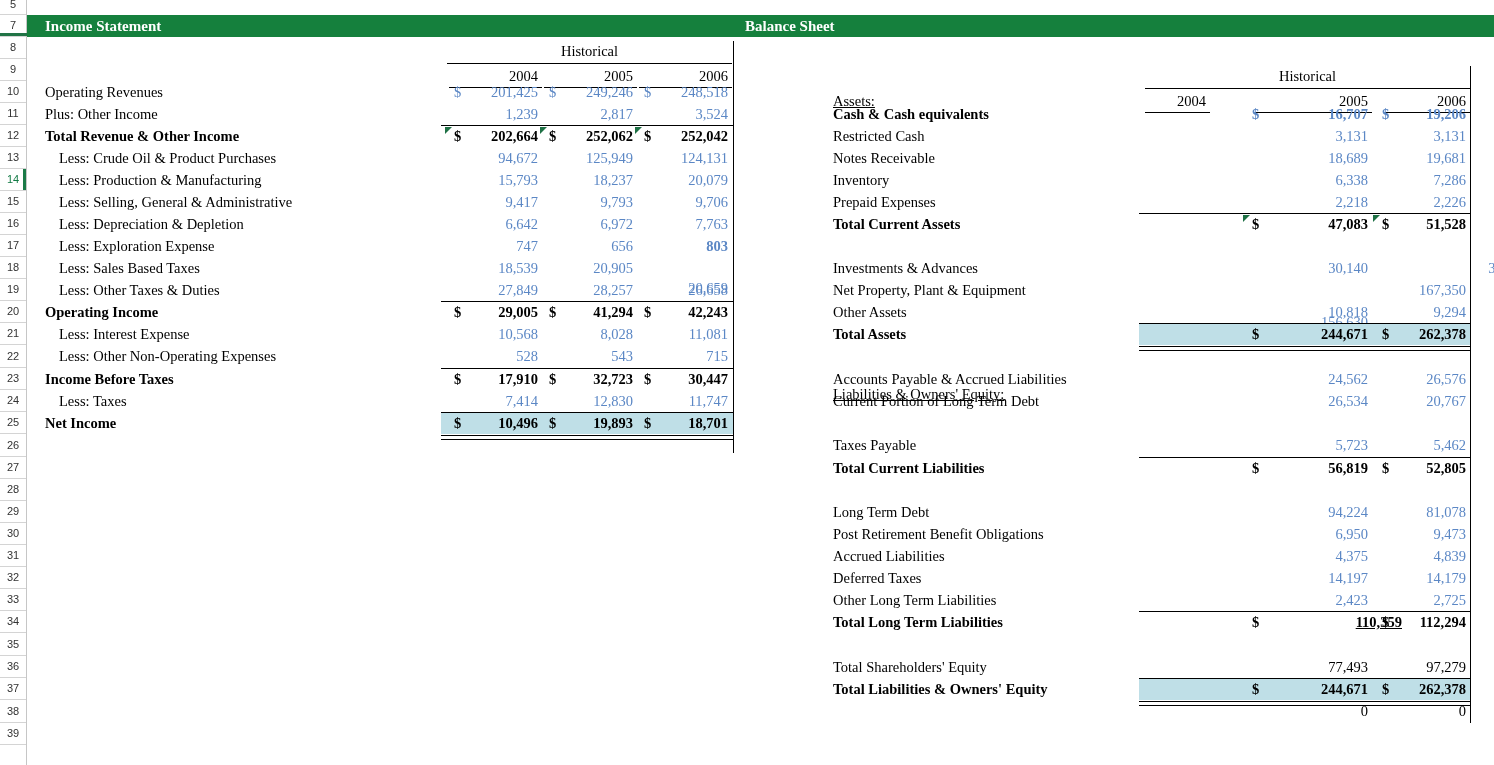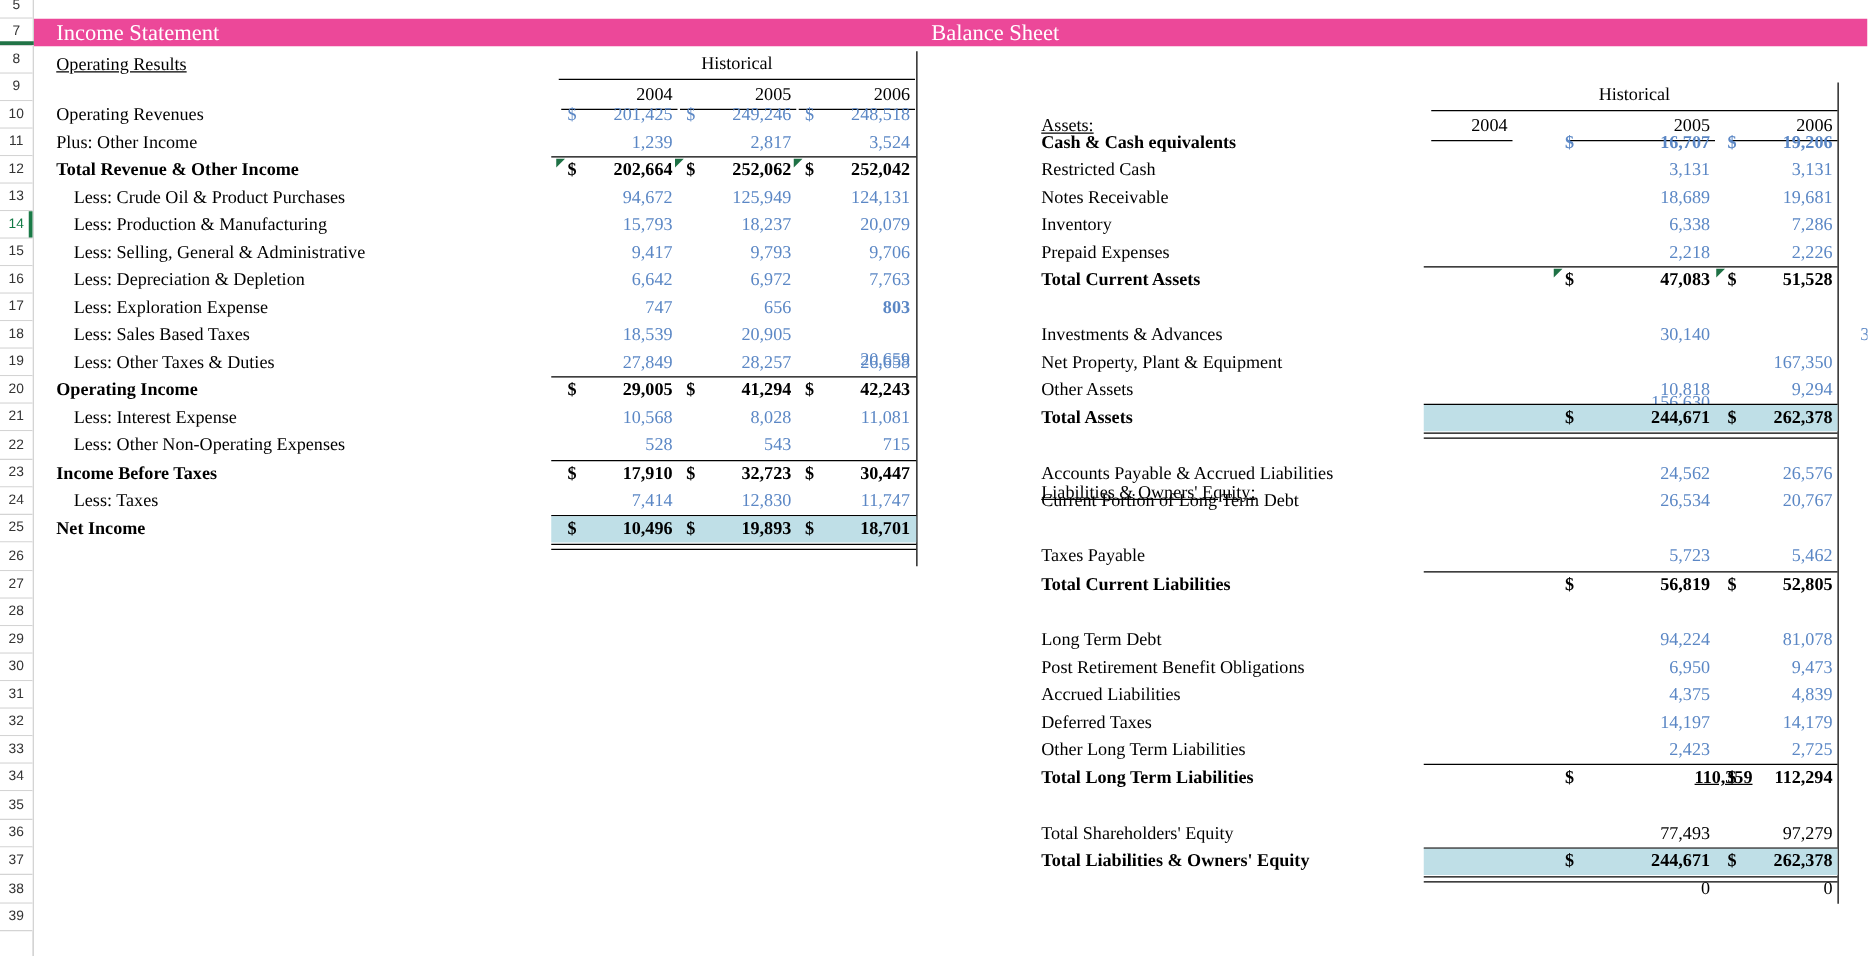--- a/index.html
+++ b/index.html
@@ -69,24 +69,24 @@
   
   .grid {
     position: absolute;
     left: 27px; top: 0;
     right: 0; bottom: 0;
   }
 
   
   .title-band {
     position: absolute;
-    background: #ec4899;
+    background: #15803d;
     color: #ffffff;
-    font-weight: normal;
-    font-size: 18px;
+    font-weight: bold;
+    font-size: 15px;
     display: flex;
     align-items: center;
   }
   .title-band .t-left { position: absolute; left: 18px; }
   .title-band .t-right { position: absolute; left: 718px; }
 
   .cell {
     position: absolute;
     box-sizing: border-box;
     white-space: nowrap;
@@ -170,21 +170,20 @@
     </div>
   <div class="freeze-line" style="top:33px"></div>
 
   <div class="grid">
 
     <div class="title-band" style="left:0px; top:15px; width:1467px; height:22px;">
       <span class="t-left">Income Statement</span>
       <span class="t-right">Balance Sheet</span>
     </div>
 
-    <div class="cell lbl ul-txt" style="left:18px; top:41px; width:220px; height:22px;">Operating Results</div>
 
     <div class="cell ctr" style="left:420px; top:41px; width:285px; height:20px;">Historical</div>
     <div class="hline" style="left:420px; top:63px; width:285px;"></div>
 
     <div class="cell num" style="left:422px; top:65px; width:93px; height:22px;">2004</div>
     <div class="cell num" style="left:517px; top:65px; width:93px; height:22px;">2005</div>
     <div class="cell num" style="left:612px; top:65px; width:93px; height:22px;">2006</div>
     <div class="hline thin" style="left:422px; top:87px; width:93px;"></div>
     <div class="hline thin" style="left:517px; top:87px; width:93px;"></div>
     <div class="hline thin" style="left:612px; top:87px; width:93px;"></div>

